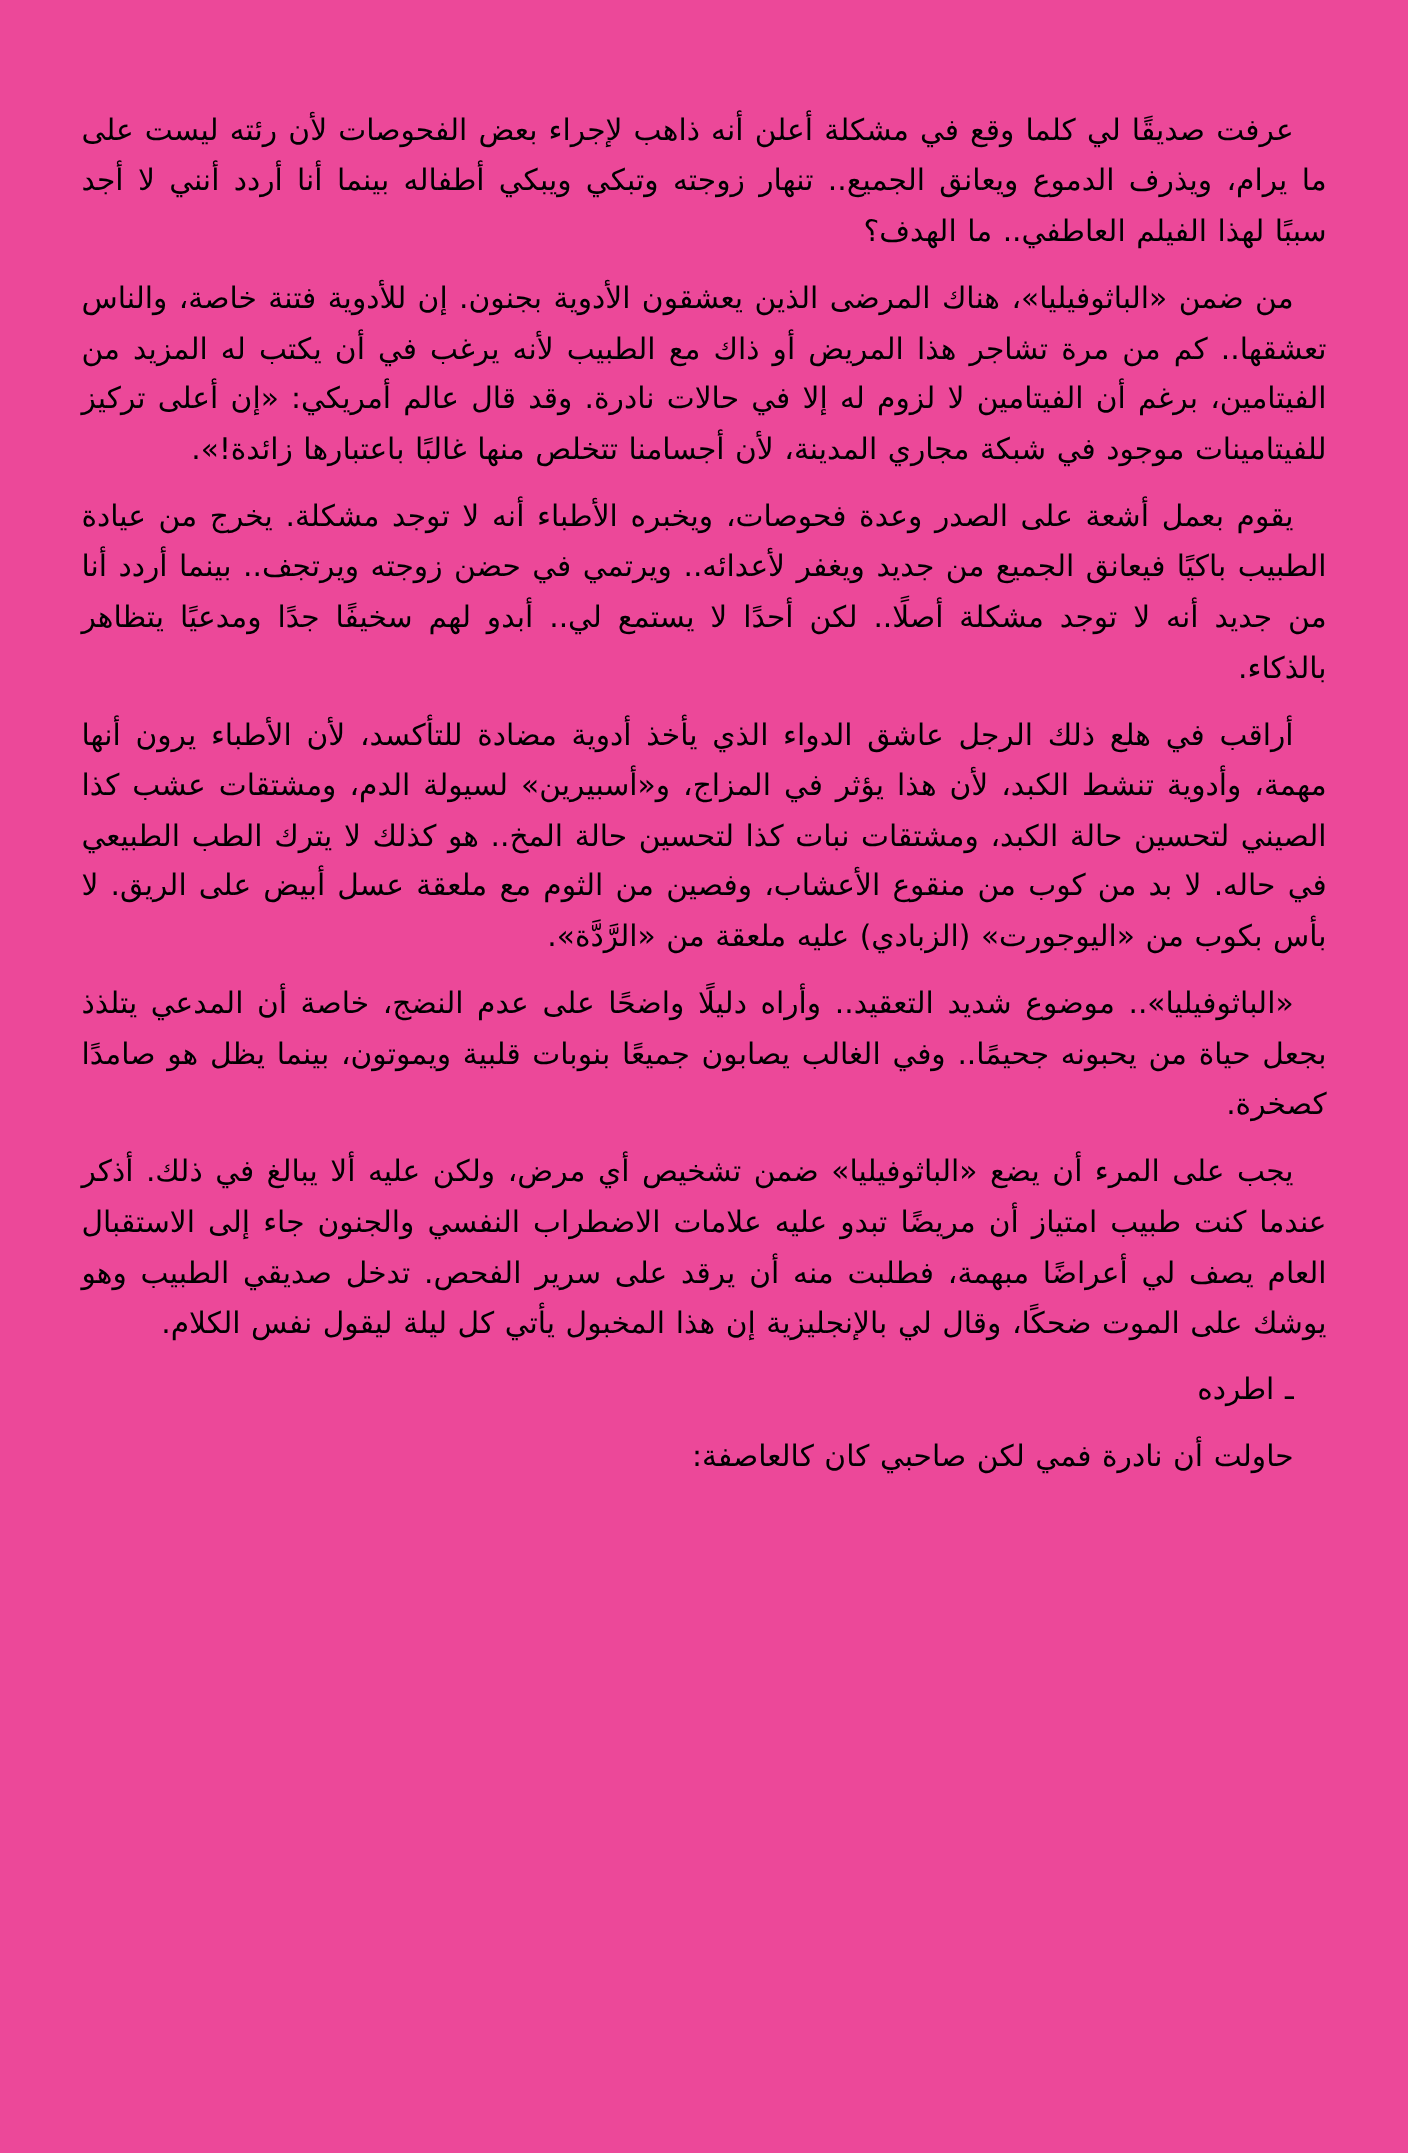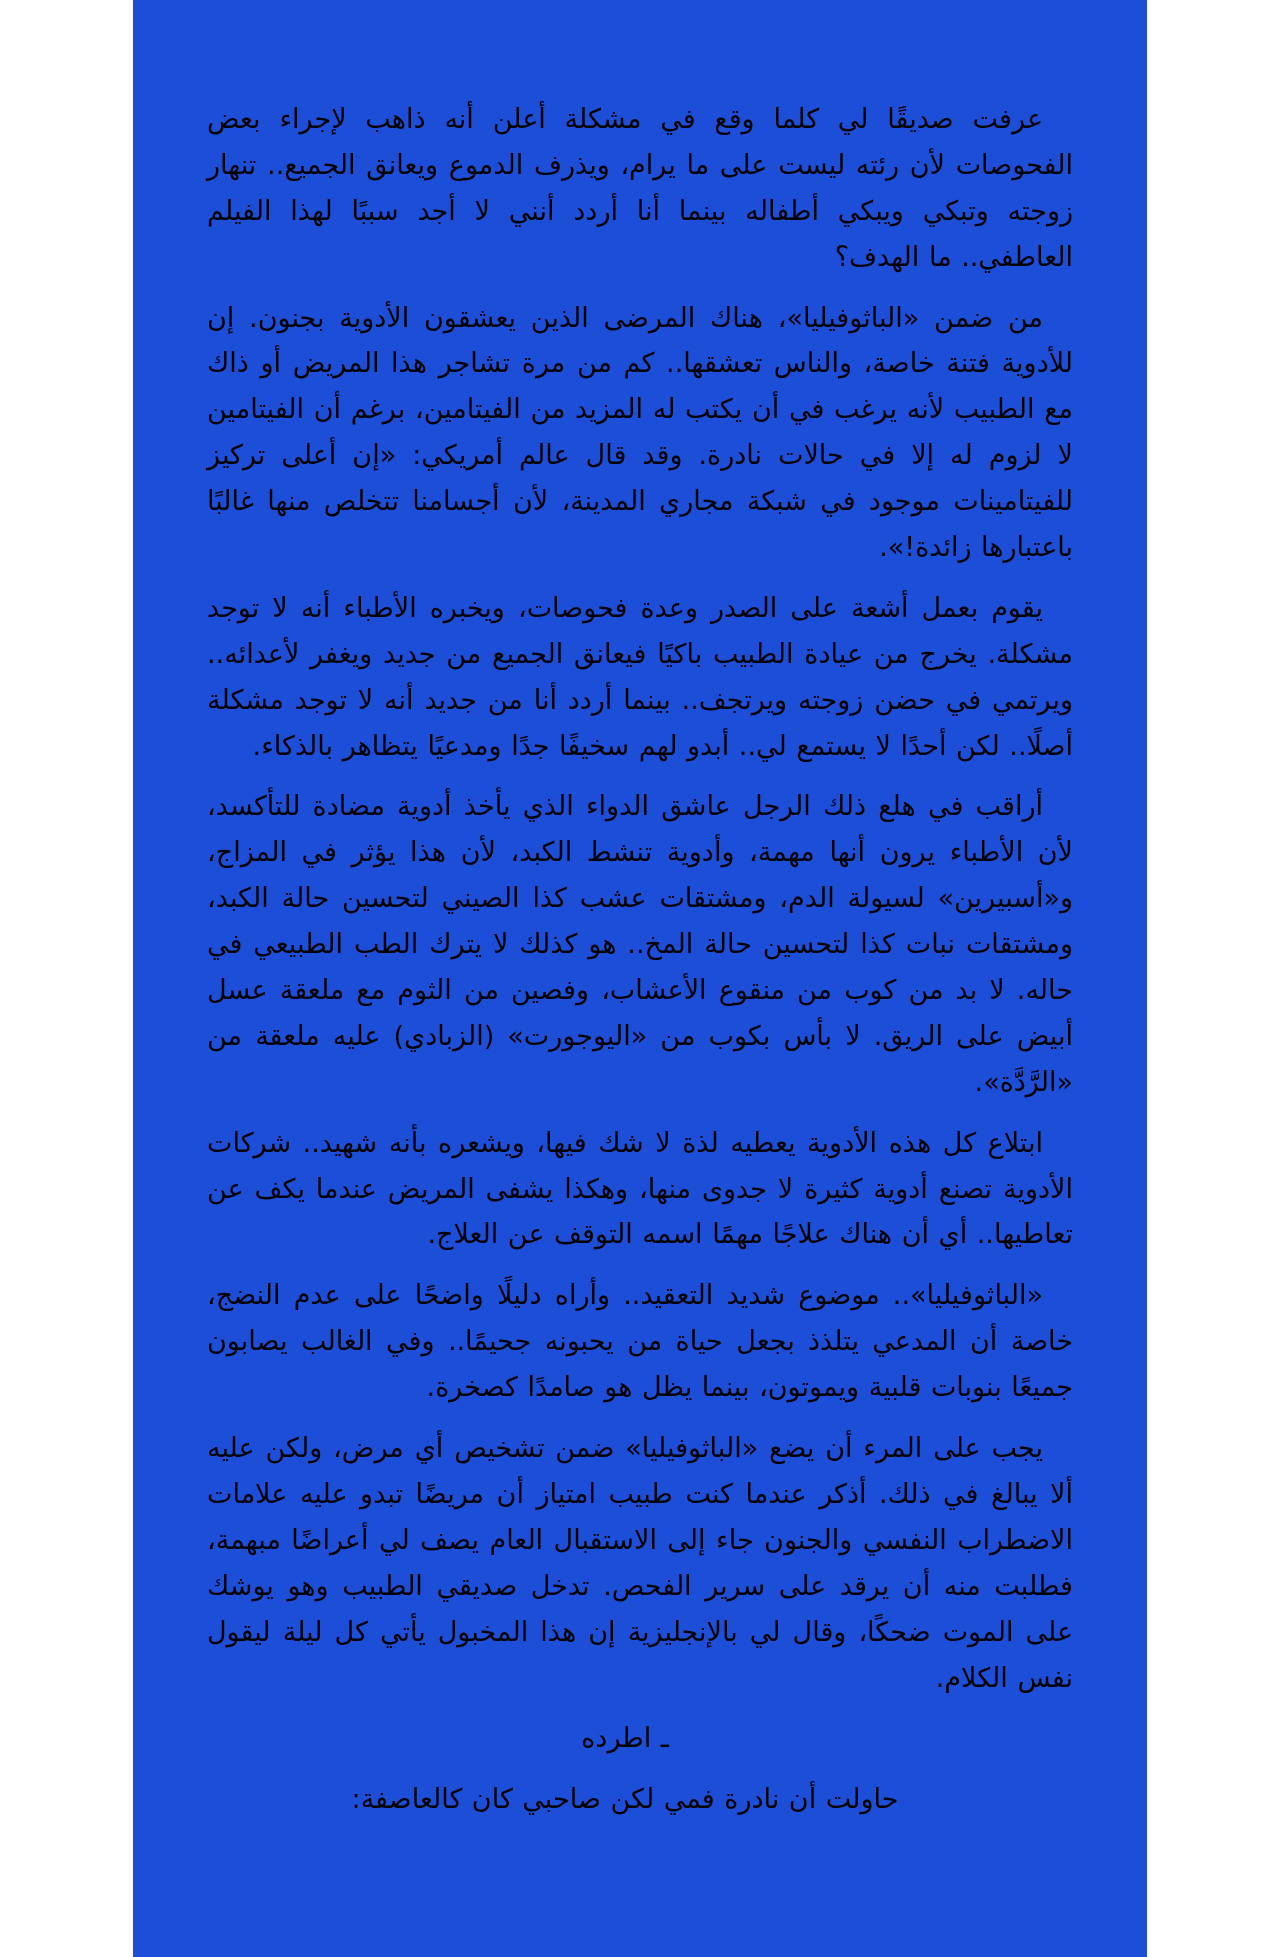--- a/index.html
+++ b/index.html
@@ -2,52 +2,51 @@
 <html lang="ar" dir="rtl"><head>
 <meta charset="utf-8">
 <style>
   html, body {
     margin: 0;
     padding: 0;
     background: #ffffff;
   }
   .page {
     position: relative;
-    width: 1014px;
+    width: 1280px;
     height: 1957px;
     box-sizing: border-box;
     margin: 0 auto;
-    background: #1d4ed8;
+    background: #ec4899;
     padding: 96px 74px 0 74px;
     direction: rtl;
     unicode-bidi: embed;
     font-family: "DejaVu Sans", sans-serif;
     font-size: 27px;
     line-height: 1.7;
     color: #000000;
     text-align: justify;
     text-justify: inter-word;
     overflow: hidden;
   }
   .page p {
     margin: 0 0 15px 0;
     padding: 0;
     text-indent: 30px; 
     word-spacing: 1px;
   }
   .page p.short-line {
-    text-align: center;
+    text-align: right;
   }
 </style>
 </head>
 <body>
 
 <div class="page">
   <p>عرفت صديقًا لي كلما وقع في مشكلة أعلن أنه ذاهب لإجراء بعض الفحوصات لأن رئته ليست على ما يرام، ويذرف الدموع ويعانق الجميع.. تنهار زوجته وتبكي ويبكي أطفاله بينما أنا أردد أنني لا أجد سببًا لهذا الفيلم العاطفي.. ما الهدف؟</p>
   <p>من ضمن «الباثوفيليا»، هناك المرضى الذين يعشقون الأدوية بجنون. إن للأدوية فتنة خاصة، والناس تعشقها.. كم من مرة تشاجر هذا المريض أو ذاك مع الطبيب لأنه يرغب في أن يكتب له المزيد من الفيتامين، برغم أن الفيتامين لا لزوم له إلا في حالات نادرة. وقد قال عالم أمريكي: «إن أعلى تركيز للفيتامينات موجود في شبكة مجاري المدينة، لأن أجسامنا تتخلص منها غالبًا باعتبارها زائدة!».</p>
   <p>يقوم بعمل أشعة على الصدر وعدة فحوصات، ويخبره الأطباء أنه لا توجد مشكلة. يخرج من عيادة الطبيب باكيًا فيعانق الجميع من جديد ويغفر لأعدائه.. ويرتمي في حضن زوجته ويرتجف.. بينما أردد أنا من جديد أنه لا توجد مشكلة أصلًا.. لكن أحدًا لا يستمع لي.. أبدو لهم سخيفًا جدًا ومدعيًا يتظاهر بالذكاء.</p>
   <p>أراقب في هلع ذلك الرجل عاشق الدواء الذي يأخذ أدوية مضادة للتأكسد، لأن الأطباء يرون أنها مهمة، وأدوية تنشط الكبد، لأن هذا يؤثر في المزاج، و«أسبيرين» لسيولة الدم، ومشتقات عشب كذا الصيني لتحسين حالة الكبد، ومشتقات نبات كذا لتحسين حالة المخ.. هو كذلك لا يترك الطب الطبيعي في حاله. لا بد من كوب من منقوع الأعشاب، وفصين من الثوم مع ملعقة عسل أبيض على الريق. لا بأس بكوب من «اليوجورت» (الزبادي) عليه ملعقة من «الرَّدَّة».</p>
-  <p>ابتلاع كل هذه الأدوية يعطيه لذة لا شك فيها، ويشعره بأنه شهيد.. شركات الأدوية تصنع أدوية كثيرة لا جدوى منها، وهكذا يشفى المريض عندما يكف عن تعاطيها.. أي أن هناك علاجًا مهمًا اسمه التوقف عن العلاج.</p>
   <p>«الباثوفيليا».. موضوع شديد التعقيد.. وأراه دليلًا واضحًا على عدم النضج، خاصة أن المدعي يتلذذ بجعل حياة من يحبونه جحيمًا.. وفي الغالب يصابون جميعًا بنوبات قلبية ويموتون، بينما يظل هو صامدًا كصخرة.</p>
   <p>يجب على المرء أن يضع «الباثوفيليا» ضمن تشخيص أي مرض، ولكن عليه ألا يبالغ في ذلك. أذكر عندما كنت طبيب امتياز أن مريضًا تبدو عليه علامات الاضطراب النفسي والجنون جاء إلى الاستقبال العام يصف لي أعراضًا مبهمة، فطلبت منه أن يرقد على سرير الفحص. تدخل صديقي الطبيب وهو يوشك على الموت ضحكًا، وقال لي بالإنجليزية إن هذا المخبول يأتي كل ليلة ليقول نفس الكلام.</p>
   <p class="short-line">ـ اطرده</p>
   <p class="short-line">حاولت أن نادرة فمي لكن صاحبي كان كالعاصفة:</p>
 </div>
 
 </body></html>

